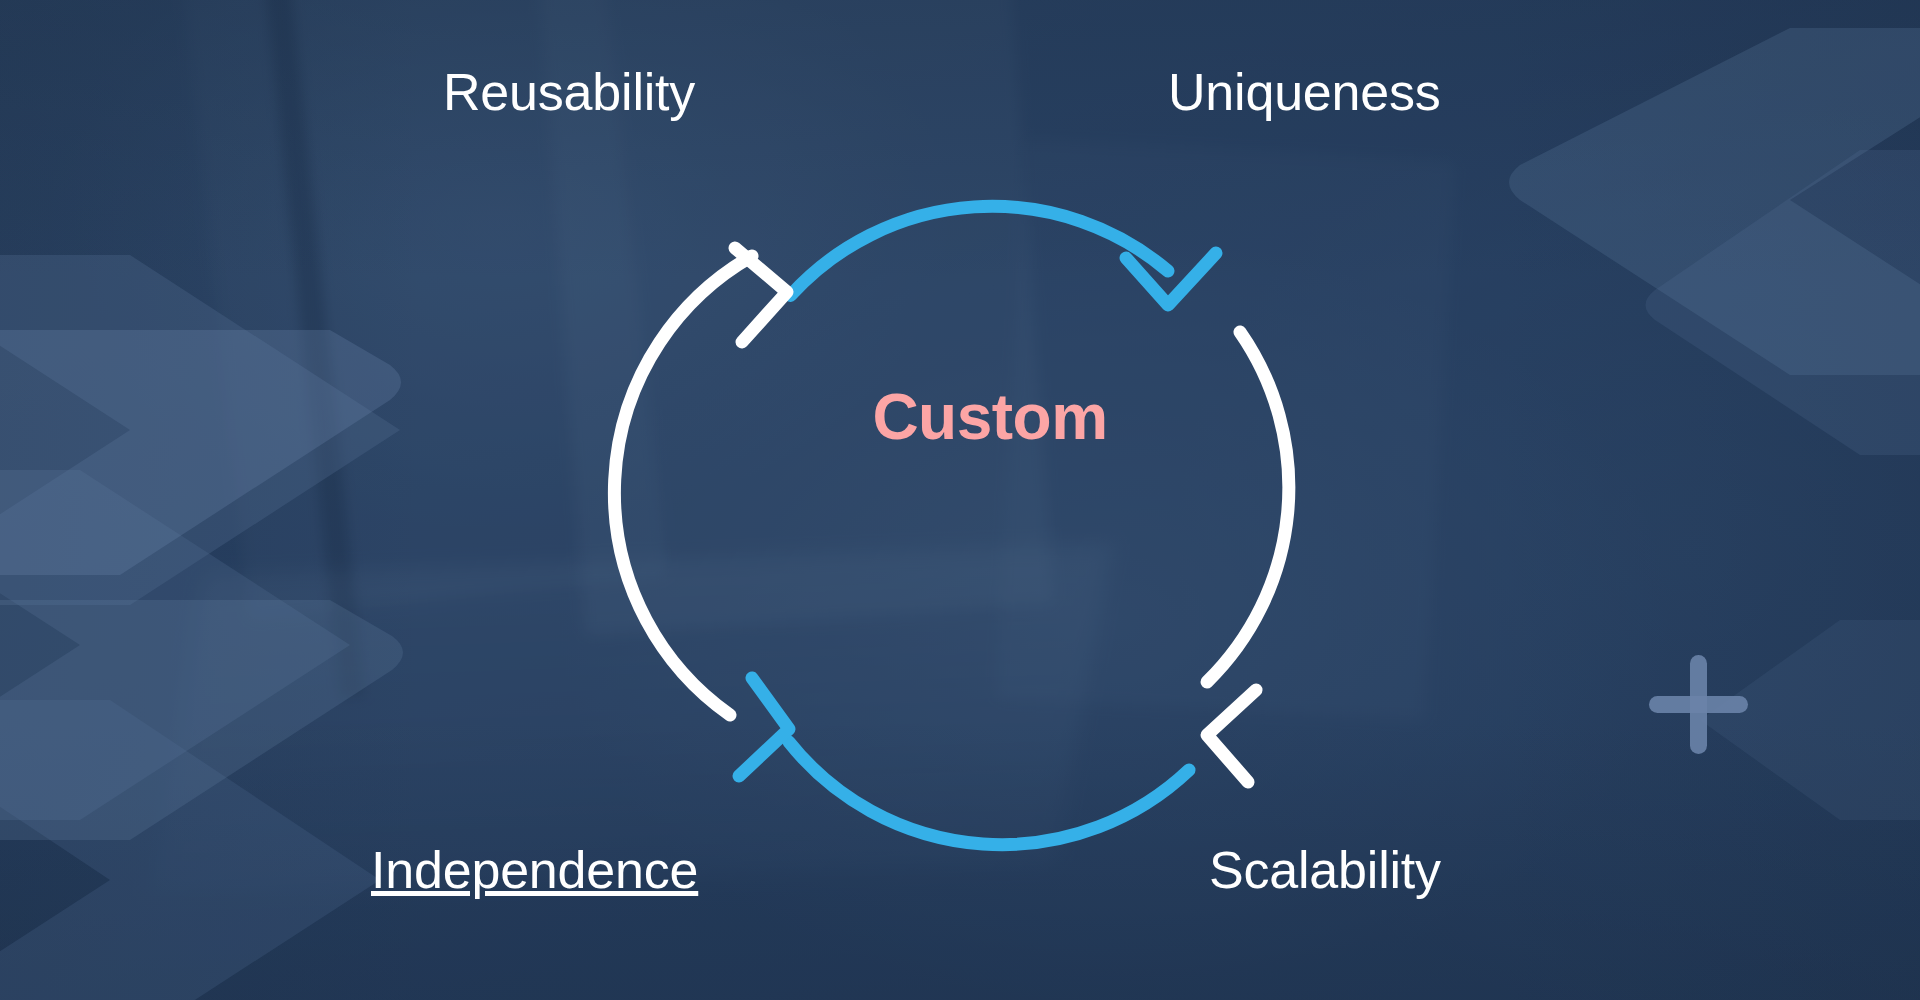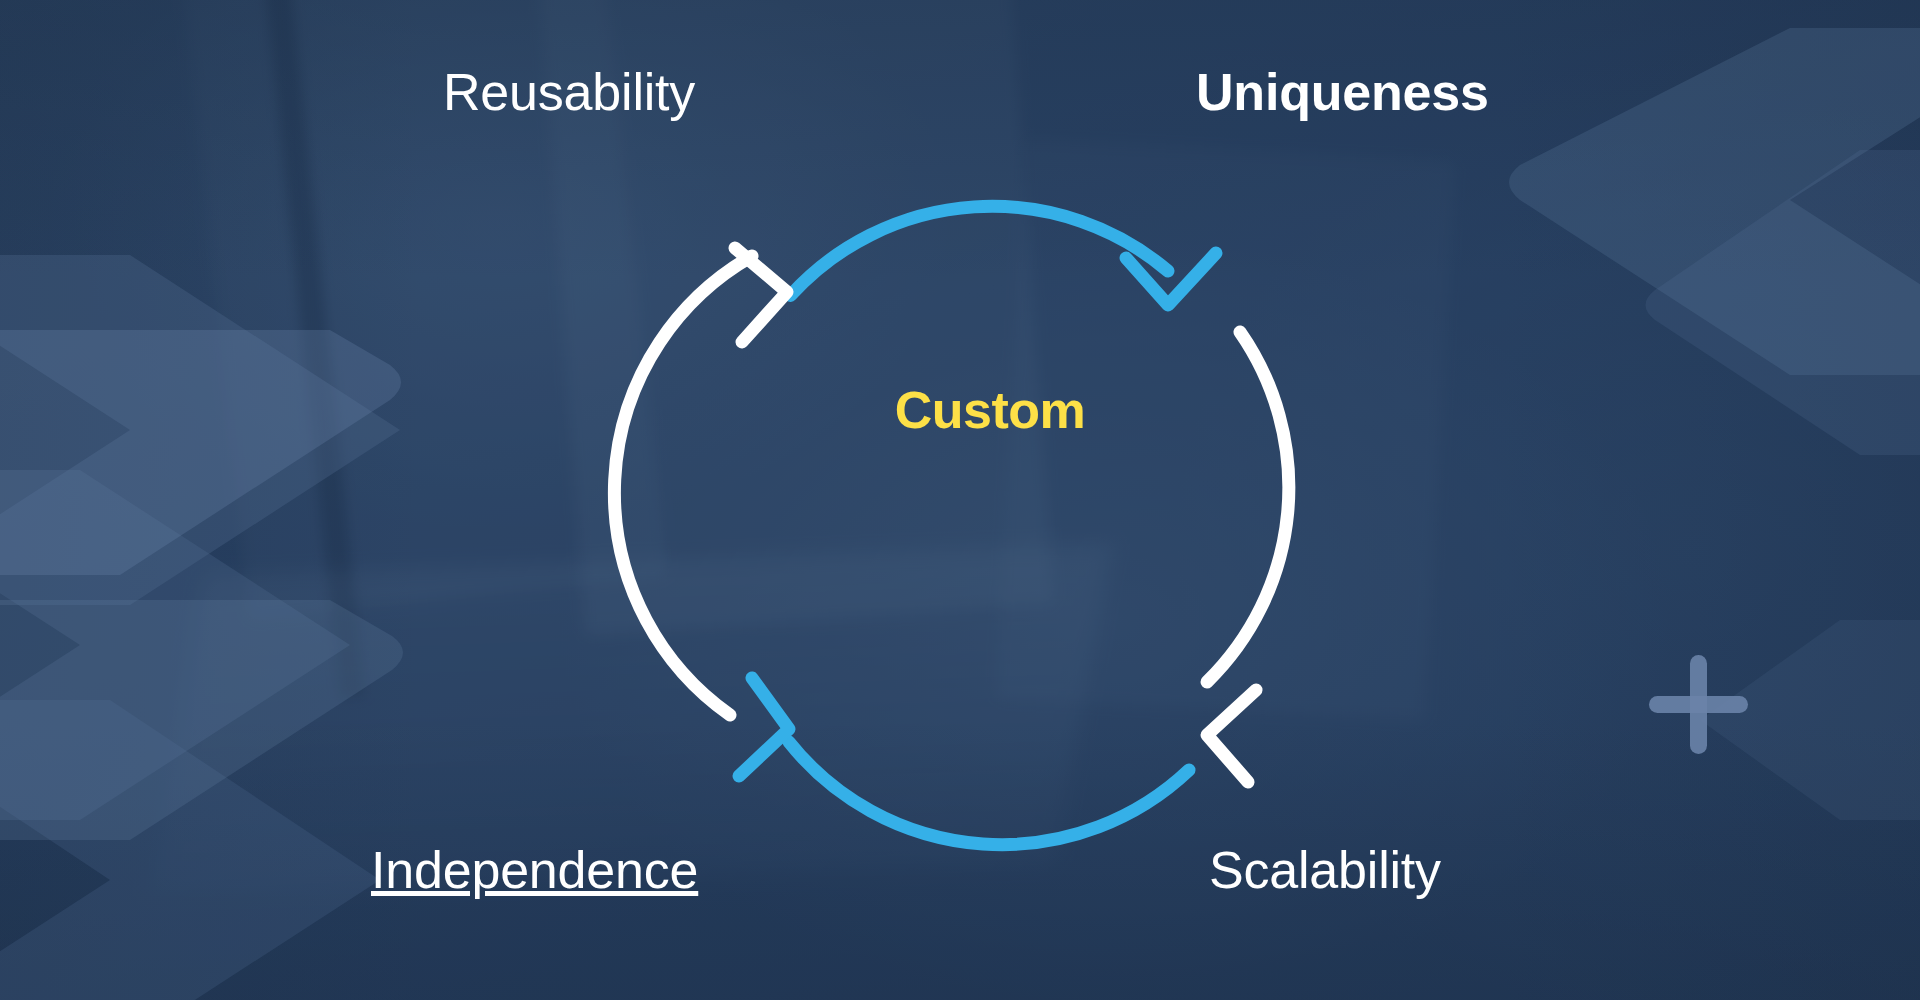--- a/index.html
+++ b/index.html
@@ -74,39 +74,39 @@
     height: 1000px;
   }
   .cycle-svg { position: absolute; left: 0; top: 0; }
 
   .center-label {
     position: absolute;
     left: 620px;
     top: 380px;
     width: 740px;
     text-align: center;
-    color: #fde047;
-    font-size: 52px;
+    color: #fca5a5;
+    font-size: 64px;
     font-weight: bold;
     line-height: 1.17;
     letter-spacing: -0.5px;
   }
   .center-label .l2 { display: block; }
 
   .node-label {
     position: absolute;
     color: #ffffff;
     font-size: 52px;
     font-weight: 400;
     white-space: nowrap;
     letter-spacing: -0.2px;
     text-align: right;
   }
   .node-reusability  { left: 443px;  top: 62px; }
-  .node-uniqueness   { left: 1196px; top: 62px; font-weight: bold; }
+  .node-uniqueness   { left: 1168px; top: 62px; }
   .node-independence { left: 371px;  top: 840px; text-decoration: underline; }
   .node-scalability  { left: 1209px; top: 840px; }
 </style>
 </head>
 <body>
 
 <div id="stage">
 
   <div class="bg-photo">
     <div class="bg-screen s1"></div>

